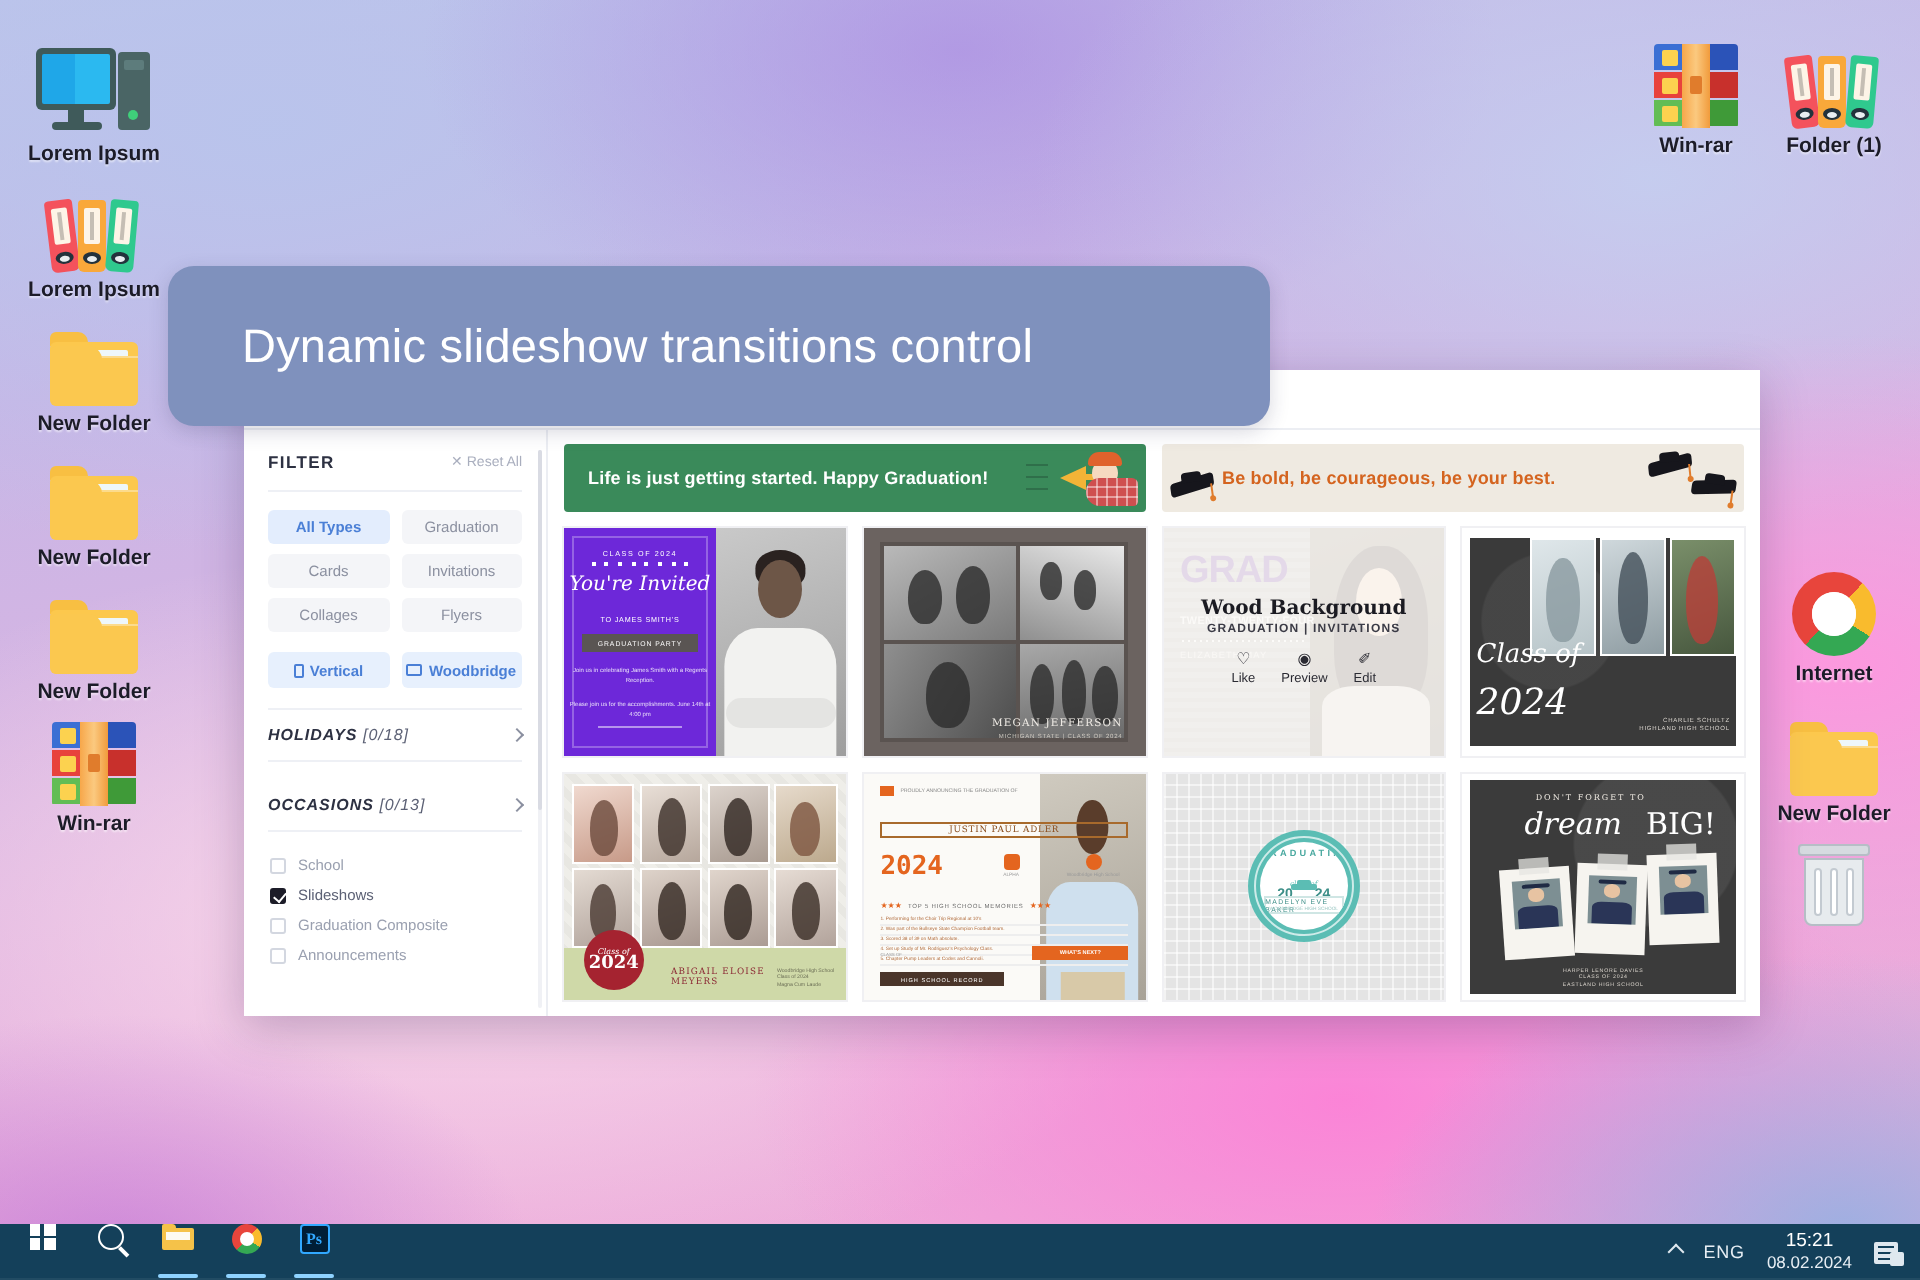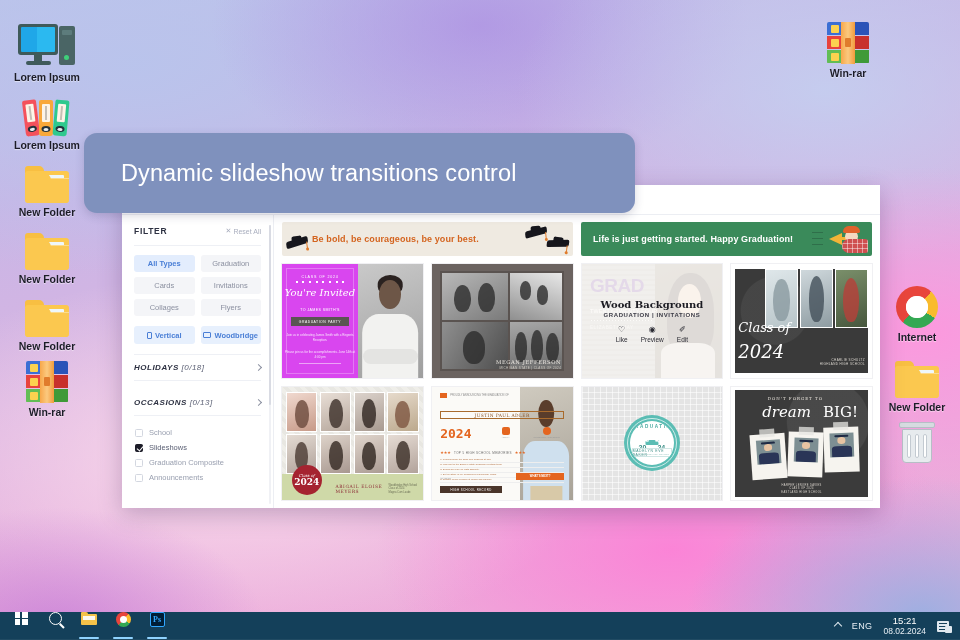--- a/index.html
+++ b/index.html
@@ -372,21 +372,21 @@
     padding: 8px 0 8px 0;
   }
   .card {
     position: relative; overflow: hidden; cursor: pointer;
     background: #fff;
     box-shadow: 0 0 0 1px #f0f0f3;
   }
   .card .inner { position: absolute; inset: 0; }
 
   
-  .c1-left { position: absolute; left: 0; top: 0; bottom: 0; width: 54%; background: #d946ef; }
+  .c1-left { position: absolute; left: 0; top: 0; bottom: 0; width: 54%; background: #6d28d9; }
   .c1-left::after{
     content:''; position:absolute; inset:4px; border:1px solid rgba(255,255,255,.28);
   }
   .c1-right { position: absolute; right: 0; top: 0; bottom: 0; width: 46%;
     background: linear-gradient(160deg,#c9c9c9,#9e9e9e); overflow:hidden; }
   .c1-person-head { position:absolute; left:50%; top:14%; width:34%; height:26%; transform:translateX(-50%);
     background:#6d5647; border-radius:50%; }
   .c1-person-hair { position:absolute; left:50%; top:10%; width:38%; height:16%; transform:translateX(-50%);
     background:#2a2220; border-radius:50% 50% 40% 40%; }
   .c1-person-body { position:absolute; left:50%; bottom:0; width:86%; height:56%; transform:translateX(-50%);
@@ -756,20 +756,39 @@
             <div class="inner"></div>
           </div>
         <div class="q" style="right:0;top:28px;background:#3f9a38;"></div>
         <div class="band"></div>
           <div class="tie"></div>
       </div>
     </div>
     <div class="lbl">Win-rar</div>
   </div>
 
+  <div class="dicon" style="left:874px; top:18px;">
+    <div class="glyph">
+      <div class="ic-binders">
+        <div class="bd b-red">
+            <div class="spine"></div>
+            <div class="hole"></div>
+          </div>
+        <div class="bd b-amber">
+            <div class="spine"></div>
+            <div class="hole"></div>
+          </div>
+        <div class="bd b-green">
+            <div class="spine"></div>
+            <div class="hole"></div>
+          </div>
+      </div>
+    </div>
+    <div class="lbl">Folder (1)</div>
+  </div>
 
   <div class="dicon" style="left:874px; top:282px;">
     <div class="glyph">
       <div class="ic-chrome">
           <div class="core"></div>
         </div>
     </div>
     <div class="lbl">Internet</div>
   </div>
 
@@ -882,51 +901,51 @@
           </div>
         </div>
 
         <div class="scrolltrack"></div>
         <div class="scrollthumb"></div>
       </div>
 
       <div class="main">
 
         <div class="promo-row">
-          <div class="promo cream">
-            <div class="cap" style="left:4px; top:14px; transform:rotate(-8deg);">
-              <div class="mb"></div>
-                <div class="cr"></div>
-                <div class="ts"></div>
-            </div>
-            <div class="ptext" style="padding-left:30px;">Be bold, be courageous, be your best.</div>
-            <div class="cap" style="right:26px; top:4px; transform:rotate(-6deg);">
-              <div class="mb"></div>
-                <div class="cr"></div>
-                <div class="ts"></div>
-            </div>
-            <div class="cap" style="right:4px; top:15px; transform:rotate(8deg);">
-              <div class="mb"></div>
-                <div class="cr"></div>
-                <div class="ts"></div>
-            </div>
-          </div>
           <div class="promo green">
             <div class="ptext">Life is just getting started. Happy Graduation!</div>
             <div class="trumpeter">
               <div class="tr-lines">
                   <i style="top:0;"></i>
                   <i style="top:6px;"></i>
                   <i style="top:12px;"></i>
                 </div>
               <div class="tr-horn"></div>
                 <div class="tr-tube"></div>
               <div class="tr-head"></div>
                 <div class="tr-hat"></div>
                 <div class="tr-body"></div>
+            </div>
+          </div>
+          <div class="promo cream">
+            <div class="cap" style="left:4px; top:14px; transform:rotate(-8deg);">
+              <div class="mb"></div>
+                <div class="cr"></div>
+                <div class="ts"></div>
+            </div>
+            <div class="ptext" style="padding-left:30px;">Be bold, be courageous, be your best.</div>
+            <div class="cap" style="right:26px; top:4px; transform:rotate(-6deg);">
+              <div class="mb"></div>
+                <div class="cr"></div>
+                <div class="ts"></div>
+            </div>
+            <div class="cap" style="right:4px; top:15px; transform:rotate(8deg);">
+              <div class="mb"></div>
+                <div class="cr"></div>
+                <div class="ts"></div>
             </div>
           </div>
         </div>
 
         <div class="grid">
 
           <div class="card">
             <div class="inner">
               <div class="c1-left">
                 <div class="c1-dots">

